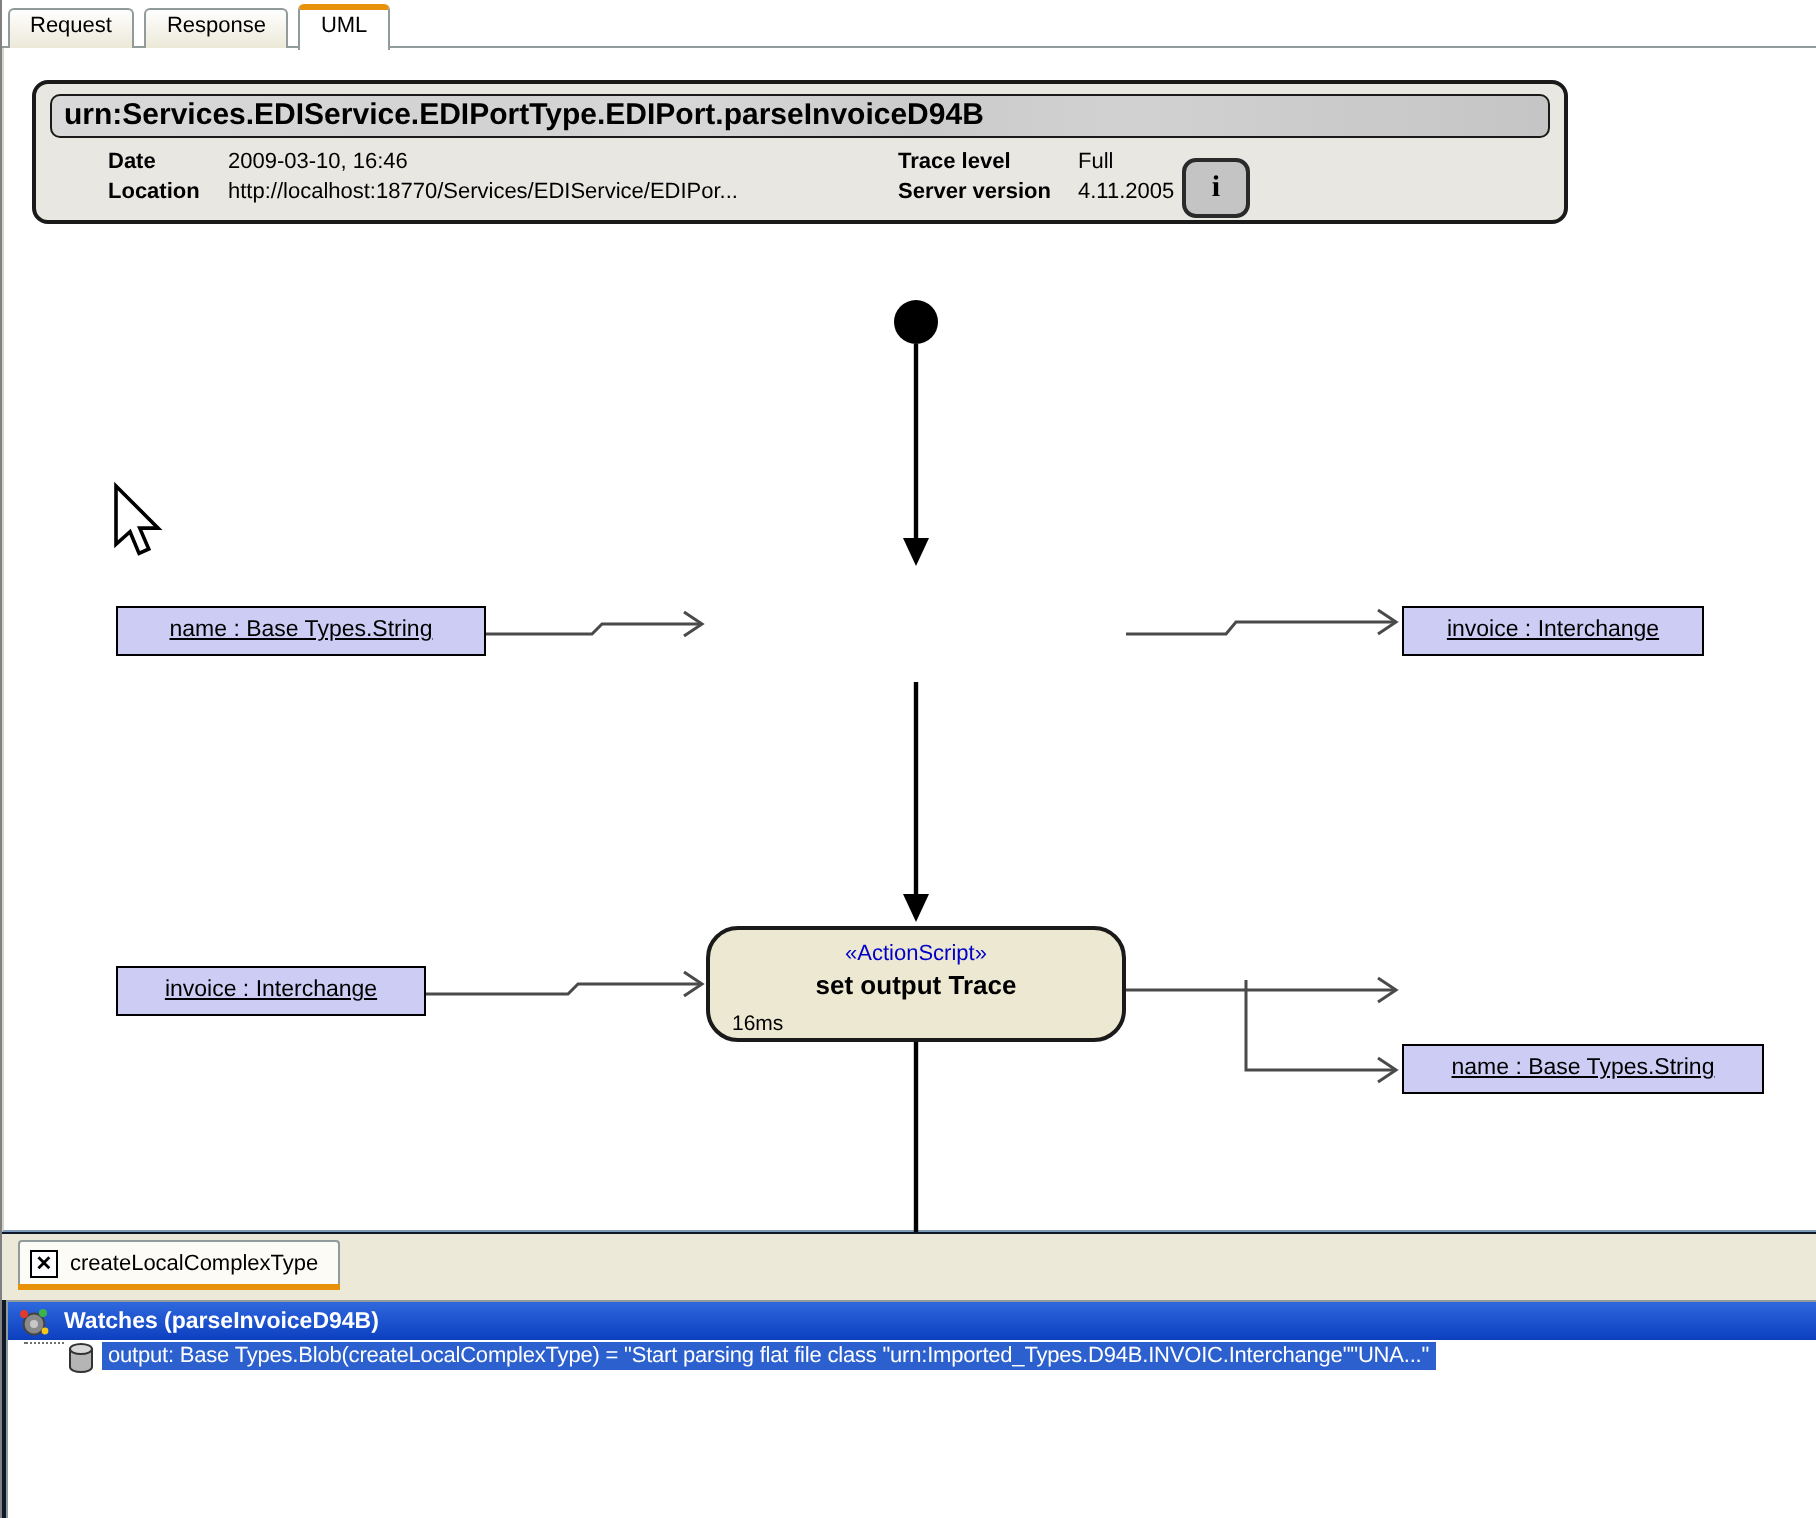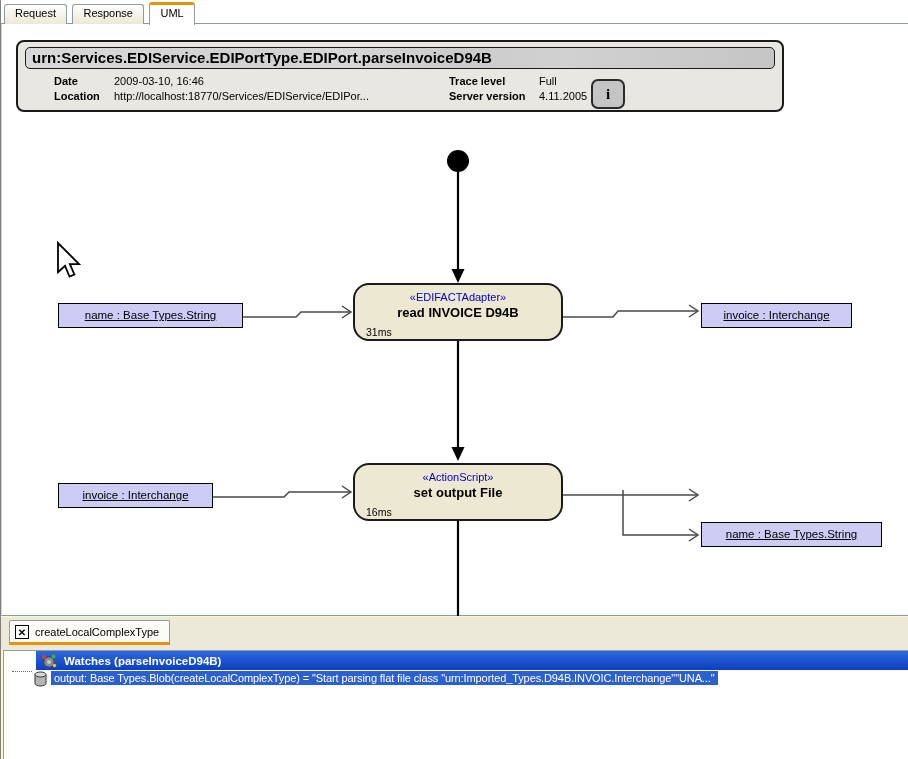--- a/index.html
+++ b/index.html
@@ -1,19 +1,19 @@
 <!DOCTYPE html>
 <html><head>
 <meta charset="utf-8">
 <style>
   * { margin:0; padding:0; box-sizing:border-box; }
   html,body { background:#fff; }
   body { font-family:"Liberation Sans", sans-serif; }
   #screen {
-    position:relative; width:908px; height:759px; background:#fef9c3;
+    position:relative; width:908px; height:759px; background:#0f172a;
     overflow:hidden; border-left:1px solid #808080;
   }
 
   
   .tabbar {
     position:absolute; left:0; top:0; width:908px; height:24px;
     background:#fff; border-bottom:1px solid #919B9C; padding-left:3px;
   }
   .tab {
     display:inline-block; vertical-align:bottom; height:20px; margin-top:4px;
@@ -101,21 +101,21 @@
   }
   .btab-label { font-size:11px; color:#000; }
 
   
   .watches {
     position:absolute; left:2px; top:650px; width:906px; height:109px;
     background:#fff; border:1px solid #919B9C; border-right:none; border-bottom:none;
   }
   .w-header {
     height:19px; background:linear-gradient(#2F68DE,#0C3FBF);
-    display:flex; align-items:center; padding-left:5px;margin-left:32px;
+    display:flex; align-items:center; padding-left:5px;
   }
   .w-icon { width:16px; height:16px; margin-right:7px; }
   .w-title { color:#fff; font-weight:bold; font-size:11.5px; white-space:nowrap; }
   .w-row { height:17px; display:flex; align-items:flex-start; margin-top:1px; }
   .connector {
     width:20px; height:0; margin-left:8px;
     border-top:1px dotted #707070;
   }
   .blob-icon { width:13px; height:16px; margin:0 4px 0 2px; }
   .w-text {
@@ -174,28 +174,23 @@
     <line x1="622" y1="490" x2="622" y2="495" stroke="#4a4a4a" stroke-width="1.5"></line>
     <polyline points="688,489 697,495 688,501" fill="none" stroke="#4a4a4a" stroke-width="1.5"></polyline>
     <polyline points="622,495 622,535 696,535" fill="none" stroke="#4a4a4a" stroke-width="1.5"></polyline>
     <polyline points="688,529 697,535 688,541" fill="none" stroke="#4a4a4a" stroke-width="1.5"></polyline>
 
     <g transform="translate(57,243) scale(1.8)">
       <path d="M0,0 L0,16.2 L3.9,12.7 L6.4,18.7 L9.1,17.5 L6.6,11.7 L11.7,11.7 Z" fill="#fff" stroke="#000" stroke-width="1"></path>
     </g>
   </svg>
 
-  <div class="activity" id="act1">
-    <div class="stereo">«EDIFACTAdapter»</div>
-    <div class="aname">read INVOICE D94B</div>
-    <div class="ms">31ms</div>
-  </div>
   <div class="activity" id="act2">
     <div class="stereo">«ActionScript»</div>
-    <div class="aname">set output File</div>
+    <div class="aname">set output Trace</div>
     <div class="ms">16ms</div>
   </div>
 
   <div class="param" id="pL1">name : Base Types.String</div>
   <div class="param" id="pR1">invoice : Interchange</div>
   <div class="param" id="pL2">invoice : Interchange</div>
   <div class="param" id="pR2b">name : Base Types.String</div>
 
   <div class="bottom-strip">
     <div class="btab">

